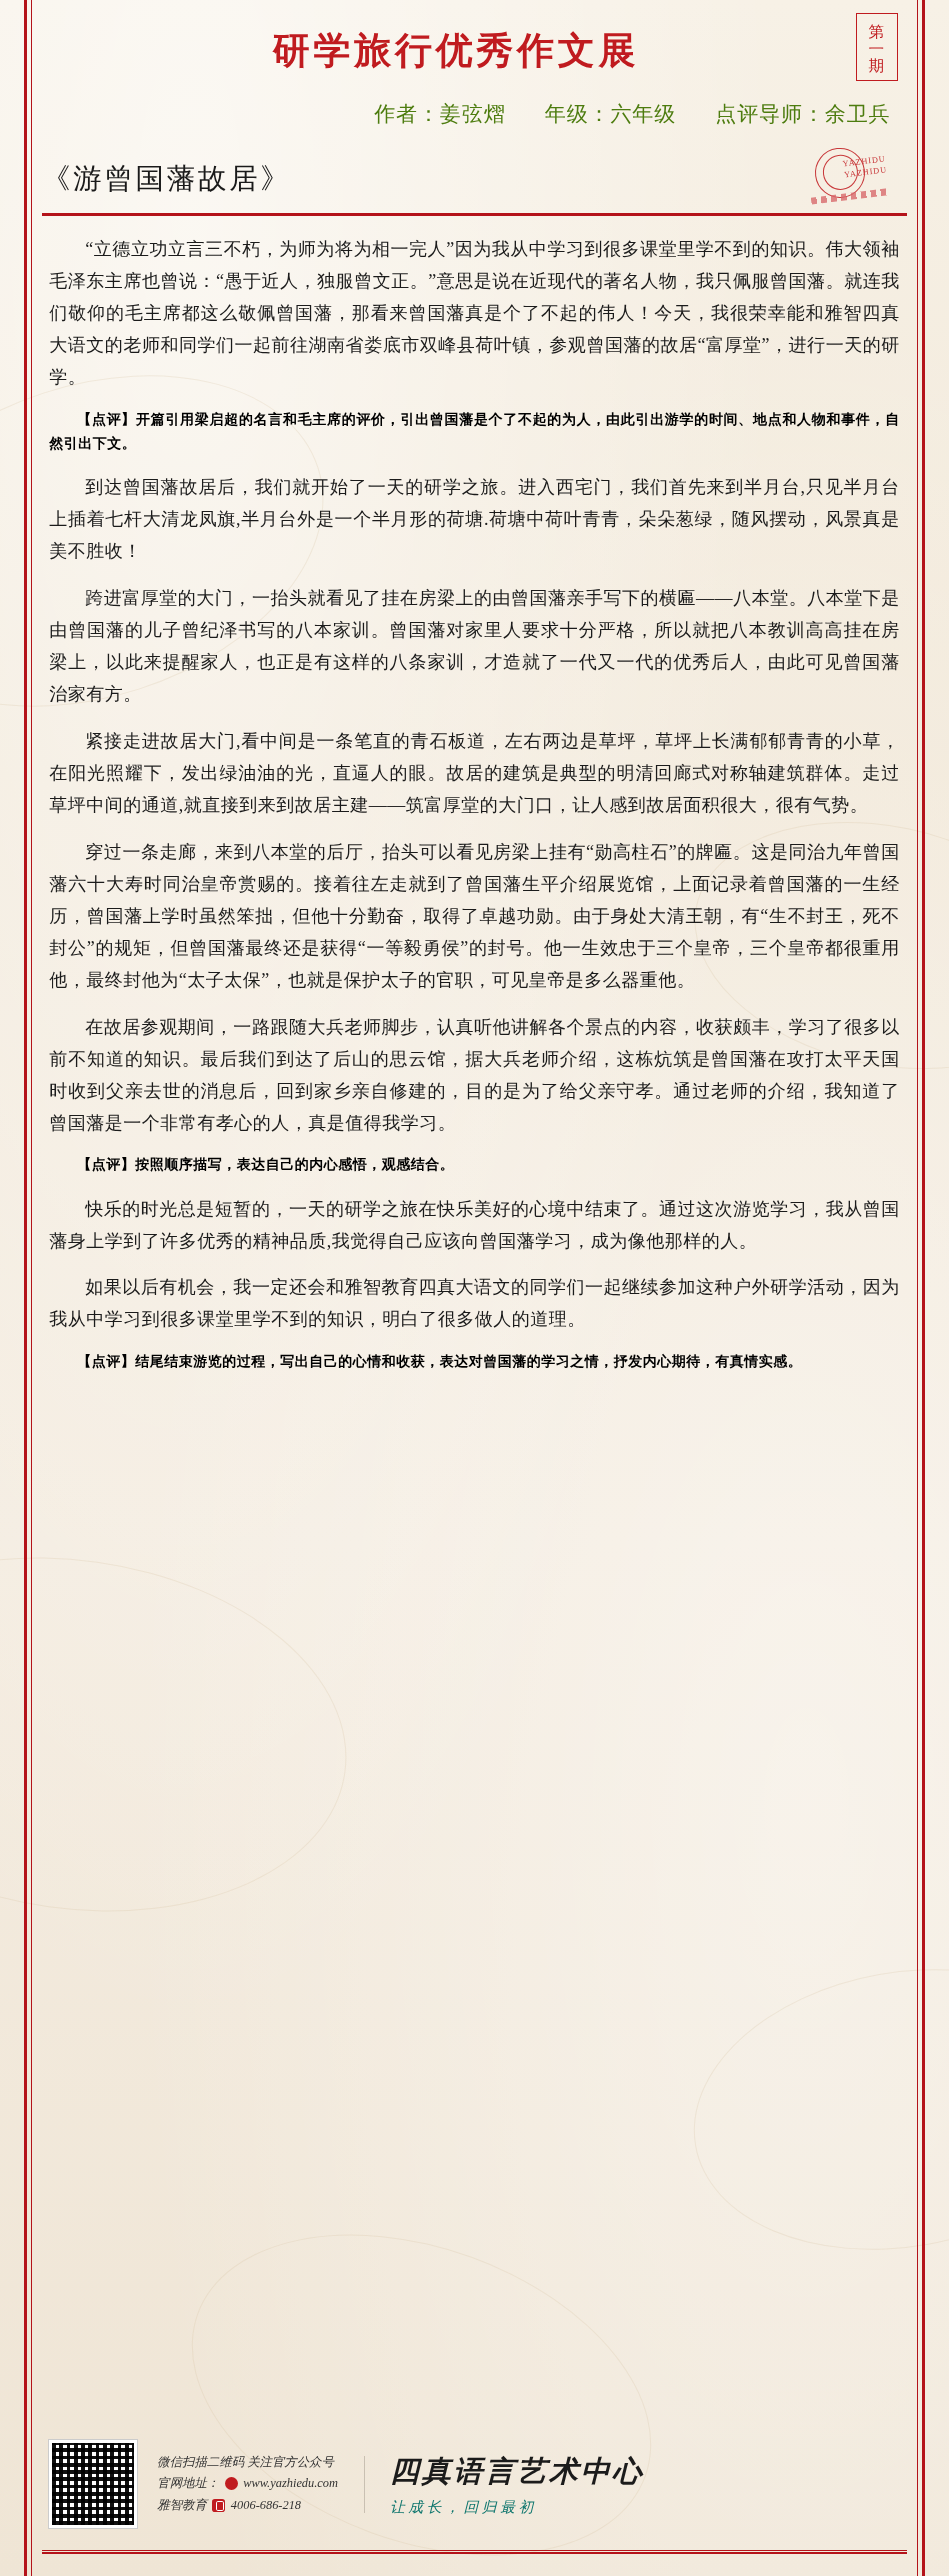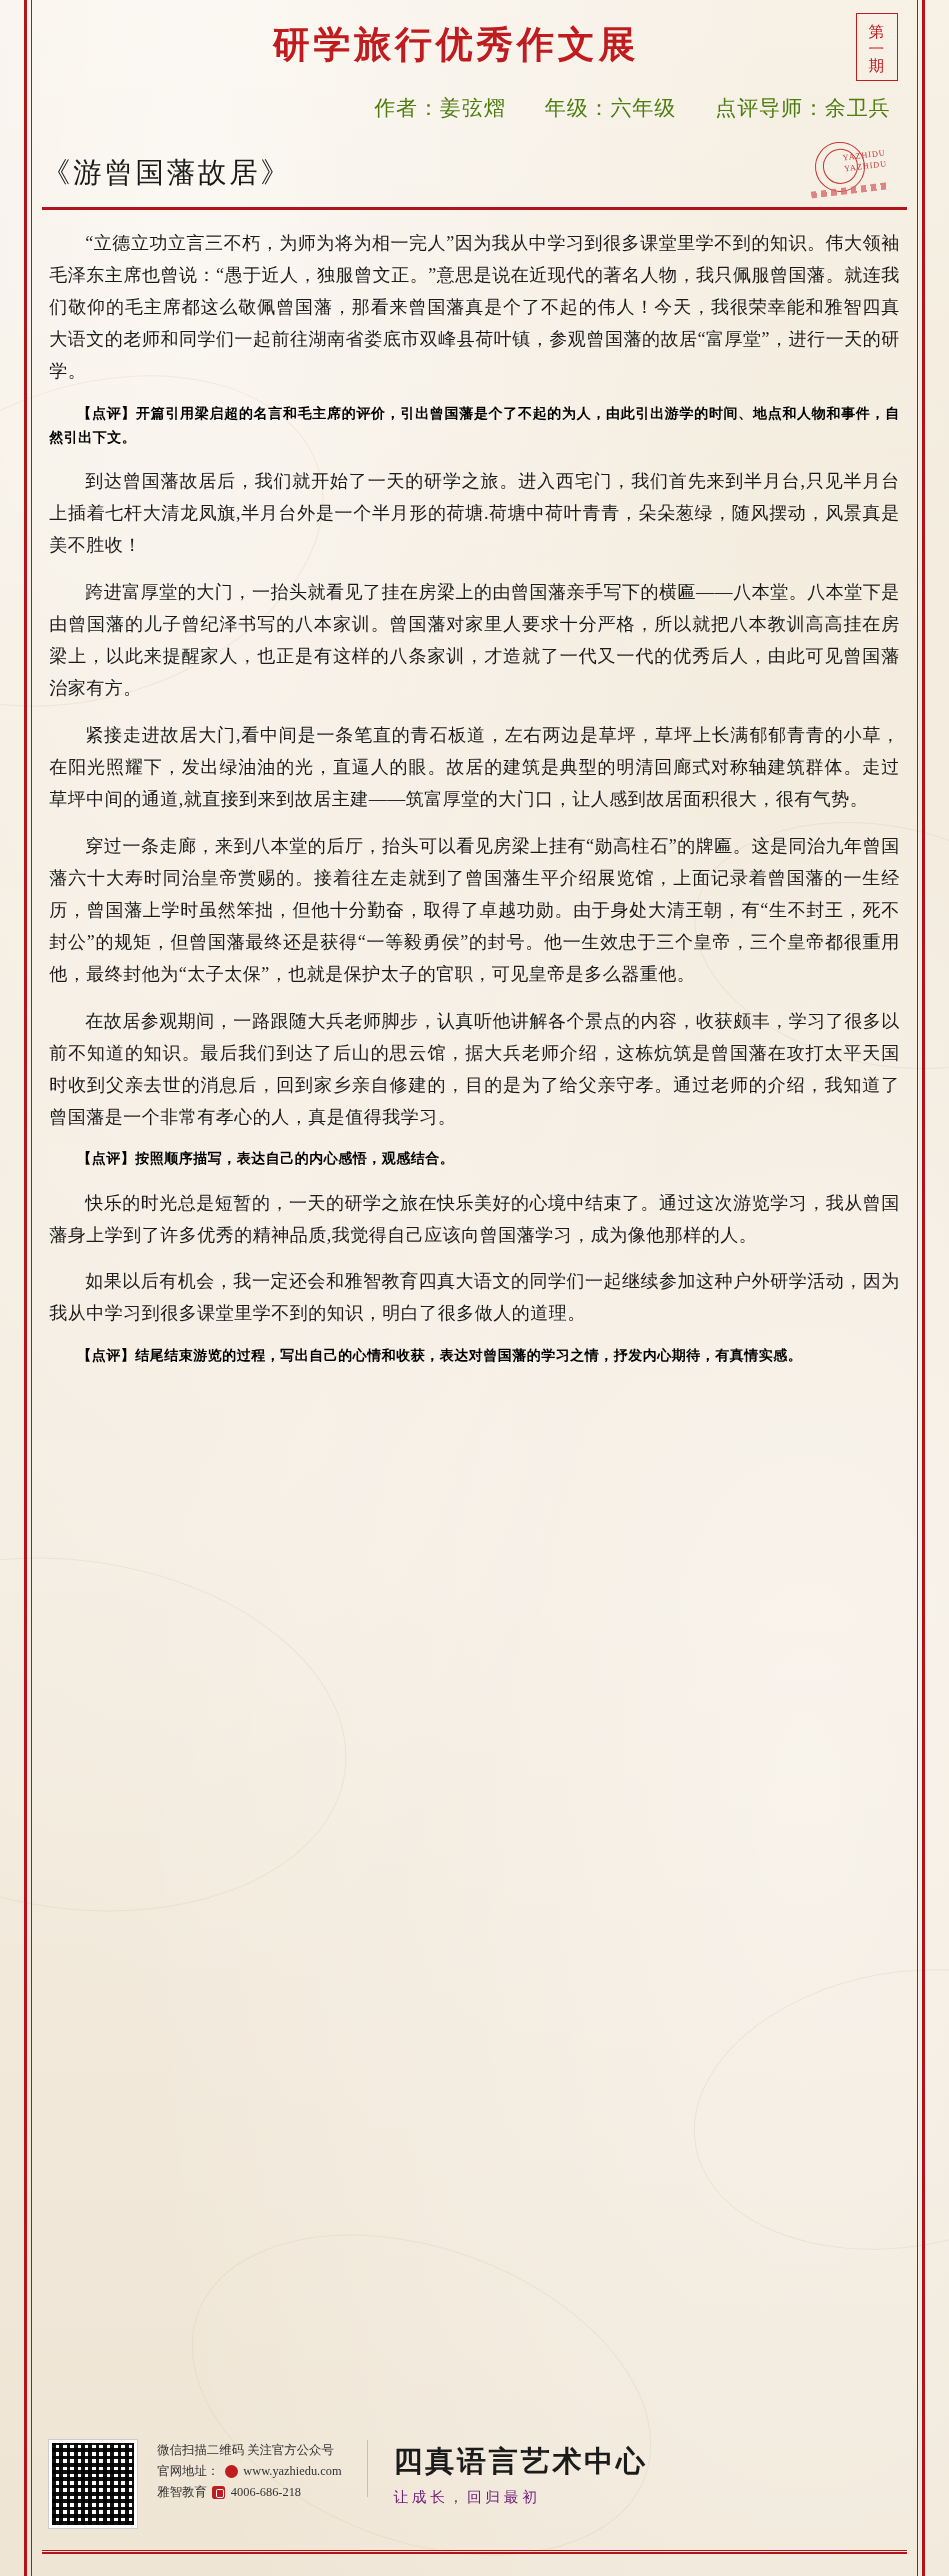--- a/index.html
+++ b/index.html
@@ -49,21 +49,21 @@
 
   .content {
     position: absolute;
     left: 42px;
     right: 42px;
     top: 0;
     bottom: 0;
   }
 
   
-  .header { position: relative; padding-top: 20px; }
+  .header { position: relative; padding-top: 26px; }
   .main-title {
     text-align: center;
     color: #c01b1f;
     font-size: 37px;
     font-weight: bold;
     letter-spacing: 3.7px;
     font-family: "Liberation Serif", serif;
     padding-right: 37px;
   }
   .issue-badge {
@@ -174,21 +174,23 @@
     text-indent: 2em;
   }
 
   
   .footer {
     position: absolute;
     left: 7.3px;
     right: 15px;
     bottom: 48px;
     display: flex;
+    align-items: center;
     gap: 20px;
+    font-style: italic;
   }
   .qr {
     width: 88px; height: 88px;
     background:
       repeating-linear-gradient(90deg,#111 0 3.7px, #fff 3.7px 7.3px),
       repeating-linear-gradient(0deg,#111 0 3.7px, #fff 3.7px 7.3px);
     background-blend-mode: multiply;
     border: 3.7px solid #fff;
     outline: 0.9px solid #ccc;
     flex: 0 0 auto;
@@ -225,21 +227,21 @@
   }
   .brand .name {
     font-size: 29px;
     font-weight: bold;
     color: #1b1b1b;
     letter-spacing: 2.8px;
   }
   .brand .slogan {
     margin-top: 5px;
     font-size: 14.7px;
-    color: #701a75;
+    color: #0f766e;
     letter-spacing: 3.7px;
   }
 </style>
 </head>
 <body>
 
 <div class="page">
   <div class="swirl s1"></div>
   <div class="swirl s2"></div>
   <div class="swirl s3"></div>

